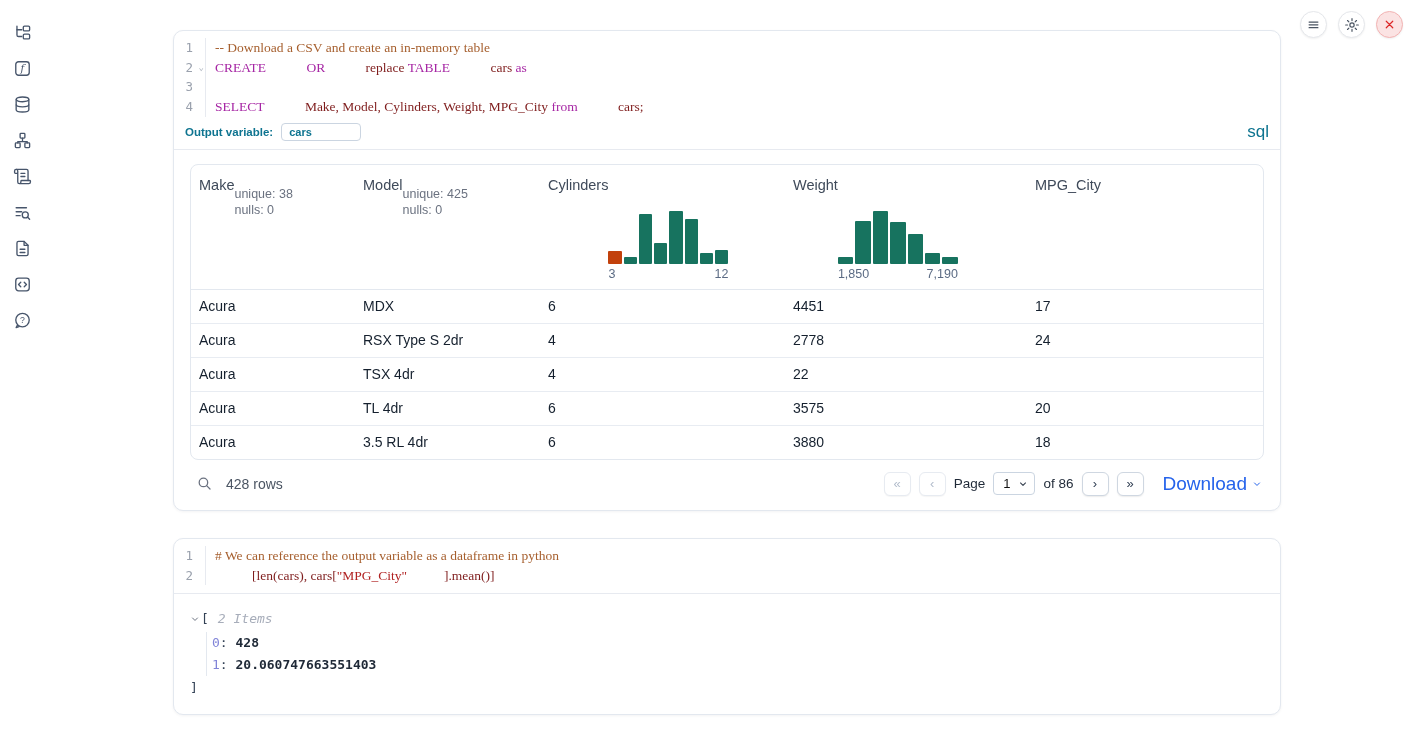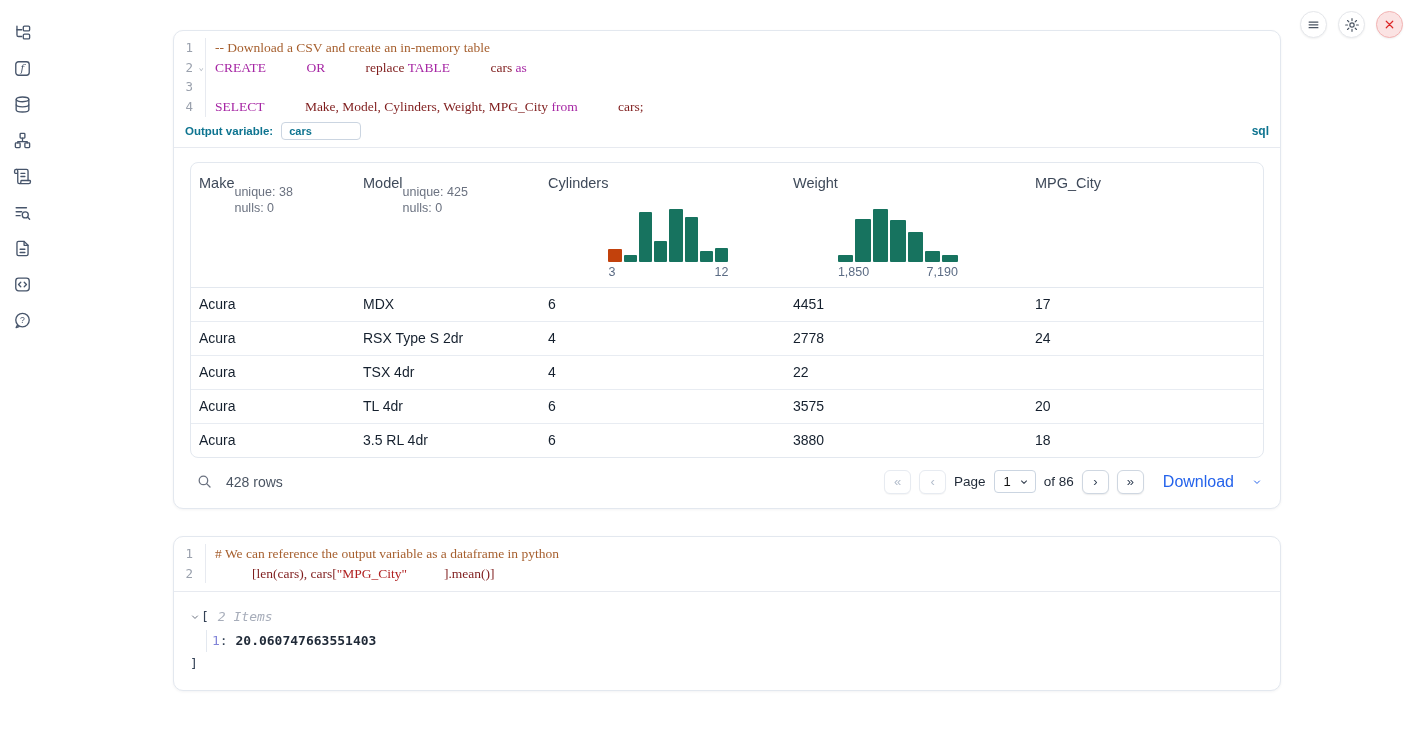--- a/index.html
+++ b/index.html
@@ -34,21 +34,21 @@
   .ct { padding-left:9px; white-space:pre; color:#111;font-family:Liberation Serif, serif; }
   .tk-com { color:#a65f2e; }
   .tk-kw  { color:#a626a4; }
   .tk-str { color:#b12222; }
   .tk-d   { color:#7f1d1d;margin-left:37px; }
 
   .outputbar { display:flex; align-items:center; padding:5px 11px 7px 11px; }
   .ov-label { font-size:11.5px; font-weight:700; color:#0e7490; }
   .ov-input { margin-left:8px; width:80px; height:18px; border:1px solid #cbd5e1; border-radius:4px;
               font:700 11px "Liberation Sans",sans-serif; color:#0e7490; padding:0 7px; outline:none; }
-  .lang-badge { margin-left:auto; font-size:12px; font-weight:700; color:#0e7490; }
+  .lang-badge { margin-left:auto; font-size:17px; font-weight:400; color:#0e7490; }
 
   
   .table-wrap { margin:14px 16px 0; border:1px solid #e3e8ef; border-radius:8px; overflow:hidden; }
   .thead { display:grid; grid-template-columns:164px 185px 245px 242px 1fr;
            border-bottom:1px solid #e3e8ef; }
   .th { padding:12px 8px 8px; height:124px; display:flex; flex-direction:row; cursor:pointer; }
   .th-name { font-size:14.5px; color:#3f4a5a; }
   .th-stats { margin-top:9px; font-size:12.5px; color:#6b7280; line-height:16.5px; }
   .hist { margin-top:auto; width:120px; }
   .hist-bars { display:flex; align-items:flex-end; gap:2px; height:53px; }
@@ -63,22 +63,22 @@
   .rows-count { margin-left:13px; font-size:14px; color:#4b5563; }
   .pager { margin-left:auto; display:flex; align-items:center; gap:8px; }
   .pg-btn { width:27px; height:24px; border-radius:6px; border:1px solid #cfd7e1; background:#fff;
             display:flex; align-items:center; justify-content:center; font-size:13px; color:#334155;
             box-shadow:0 1px 1.5px rgba(0,0,0,.08); cursor:pointer; }
   .pg-btn.disabled { color:#b3bdcc; border-color:#e7ebf1; box-shadow:0 1px 1px rgba(0,0,0,.04); }
   .pg-text { font-size:13.5px; color:#1f2937; }
   .pg-select { height:23px; border:1px solid #cbd5e1; border-radius:4px; background:#fff;
                display:flex; align-items:center; padding:0 6px 0 9px; gap:8px; font-size:13px;
                color:#111; cursor:pointer; }
-  .dl { margin-left:11px; display:flex; align-items:center; gap:18px; color:#2563eb;
-        font-size:16px; font-weight:500; cursor:pointer; }
+  .dl { margin-left:11px; display:flex; align-items:center; gap:5px; color:#2563eb;
+        font-size:19px; font-weight:500; cursor:pointer; }
 
   
   .py-output { padding:16px 16px 16px; }
   .tree { font-family:"DejaVu Sans Mono", monospace; font-size:13px; color:#334155; }
   .tree-head { display:flex; align-items:center; line-height:18px; }
   .tree-chevron { width:11px; color:#6b7280; display:flex; align-items:center; }
   .tree-items-label { font-style:italic; color:#a7adba; margin-left:9px; }
   .tree-body { margin-left:16px; border-left:1px solid #e3e8ef; padding-left:5px;
                margin-top:4px; margin-bottom:2px; }
   .tree-entry { line-height:22px; }
@@ -346,19 +346,20 @@
         <div class="tree-head">
           <span class="tree-chevron">
             <svg width="10" height="10" viewBox="0 0 24 24" fill="none" stroke="currentColor" stroke-width="2.4" stroke-linecap="round" stroke-linejoin="round">
                 <path d="M6 9.5l6 6 6-6"></path>
               </svg>
           </span>
           <span>[</span>
           <span class="tree-items-label">2 Items</span>
         </div>
         <div class="tree-body" id="tree-body">
+            <div class="tree-entry"><span class="tree-key">0</span><span class="tree-colon">: </span><span class="tree-val">428</span></div>
             <div class="tree-entry"><span class="tree-key">1</span><span class="tree-colon">: </span><span class="tree-val">20.060747663551403</span></div>
           </div>
         <div class="tree-close">]</div>
       </div>
     </div>
   </section>
 </main>
 
 </body></html>

